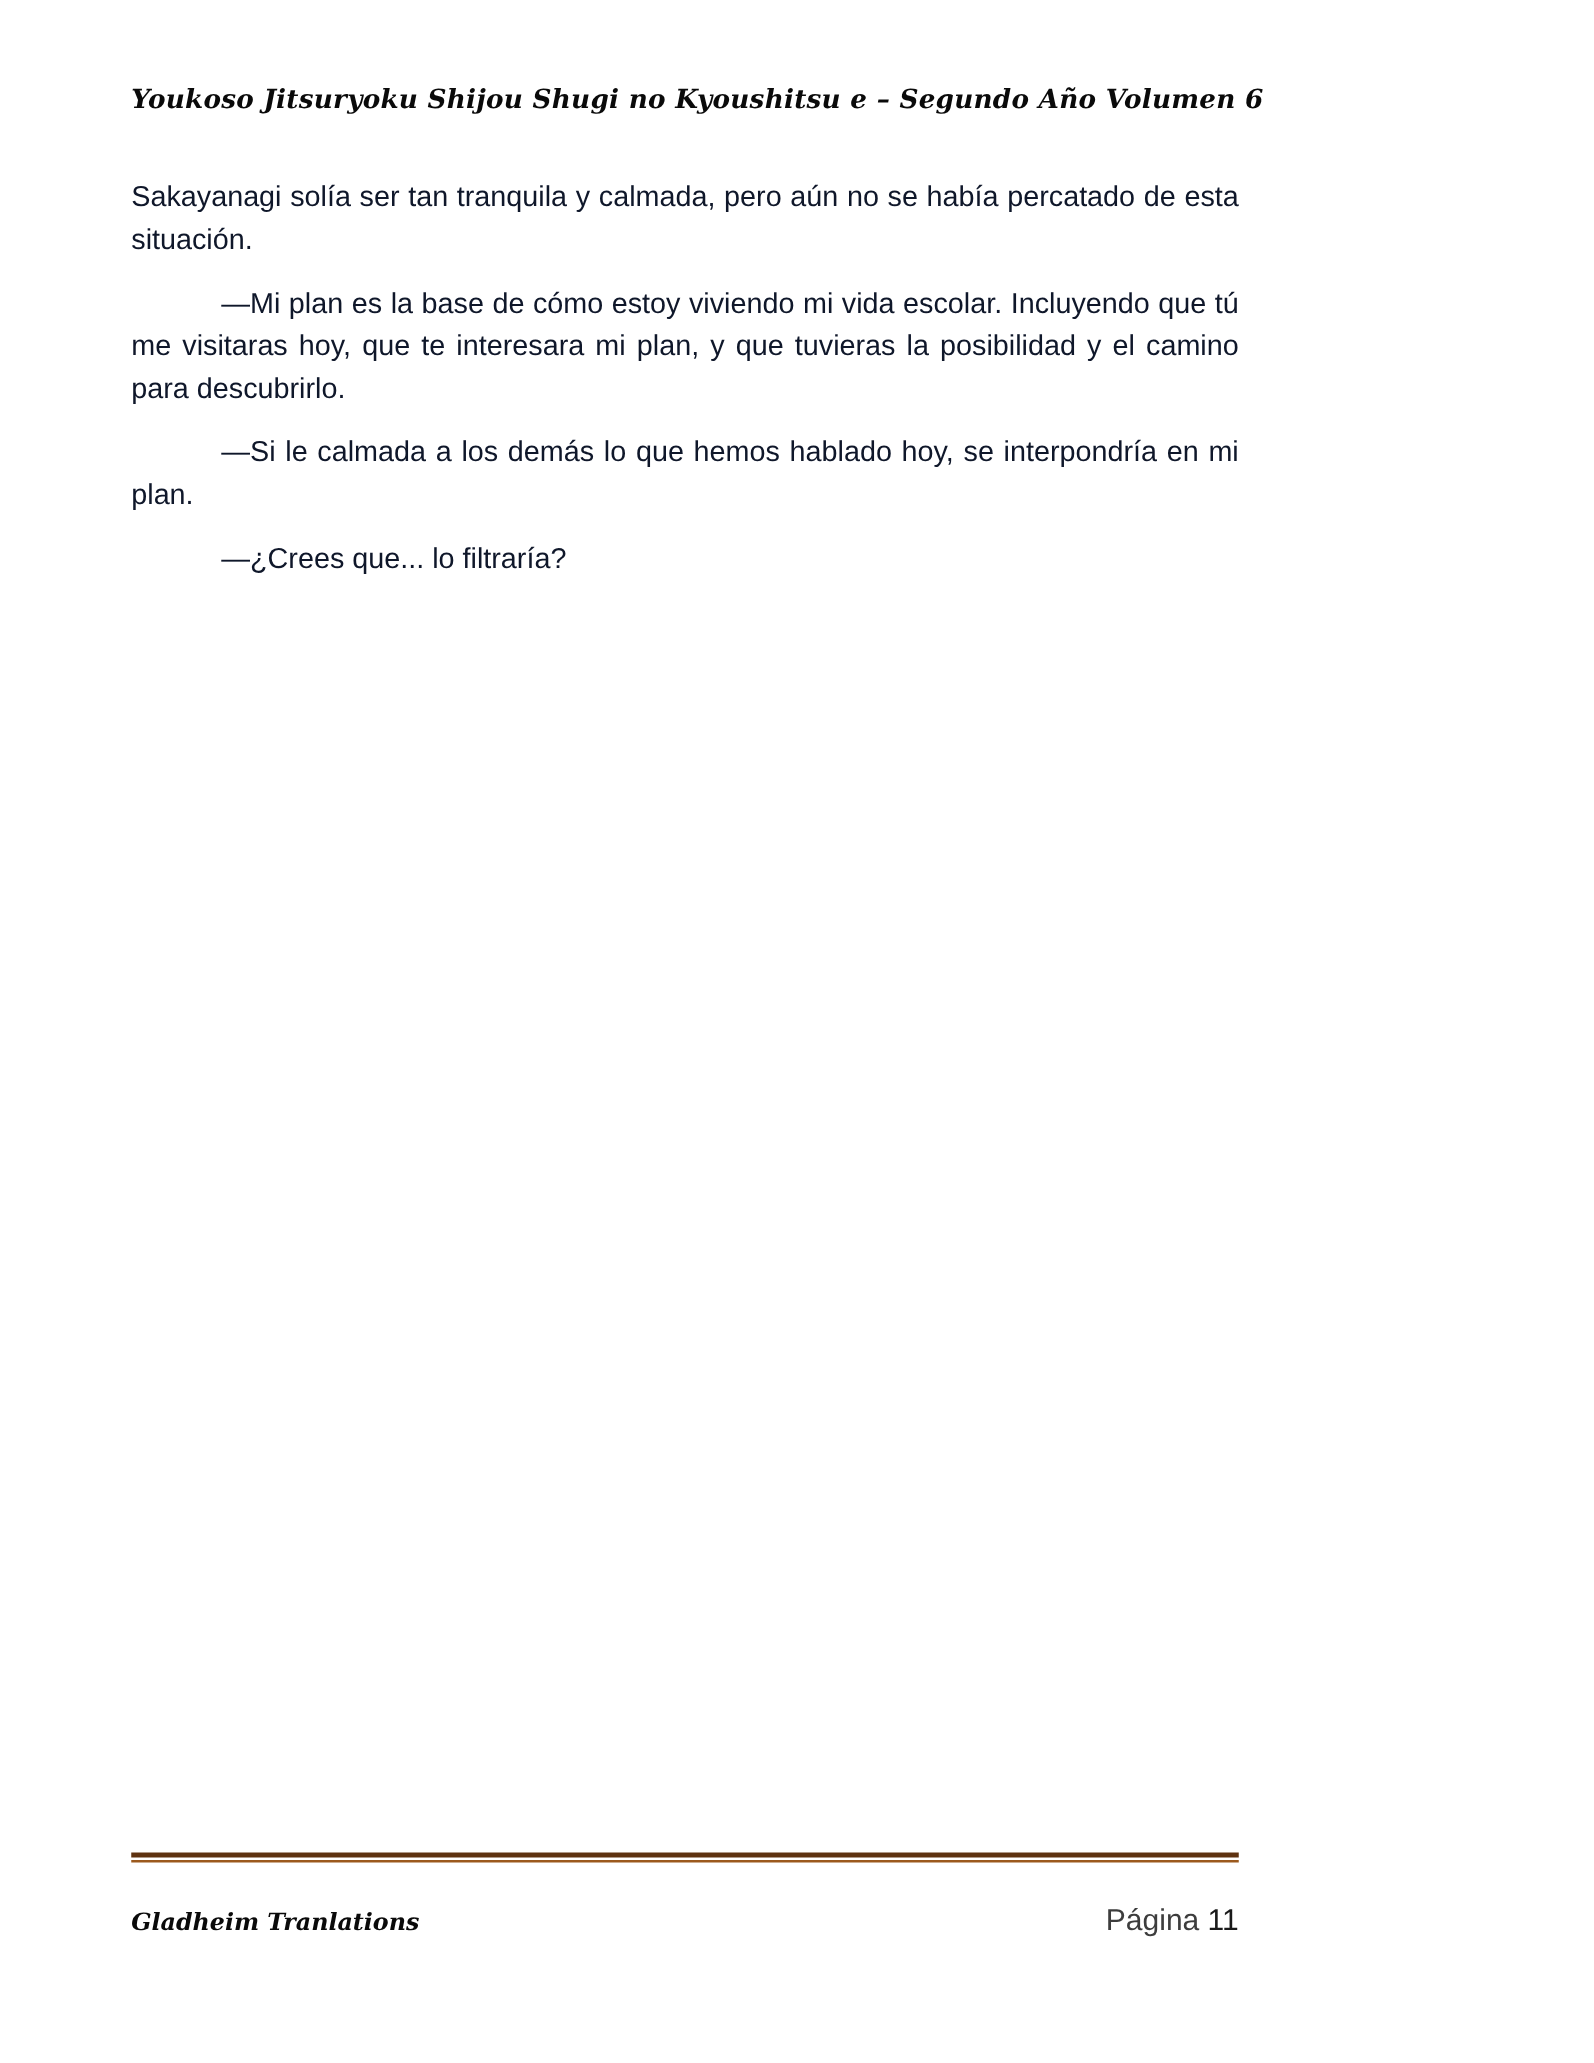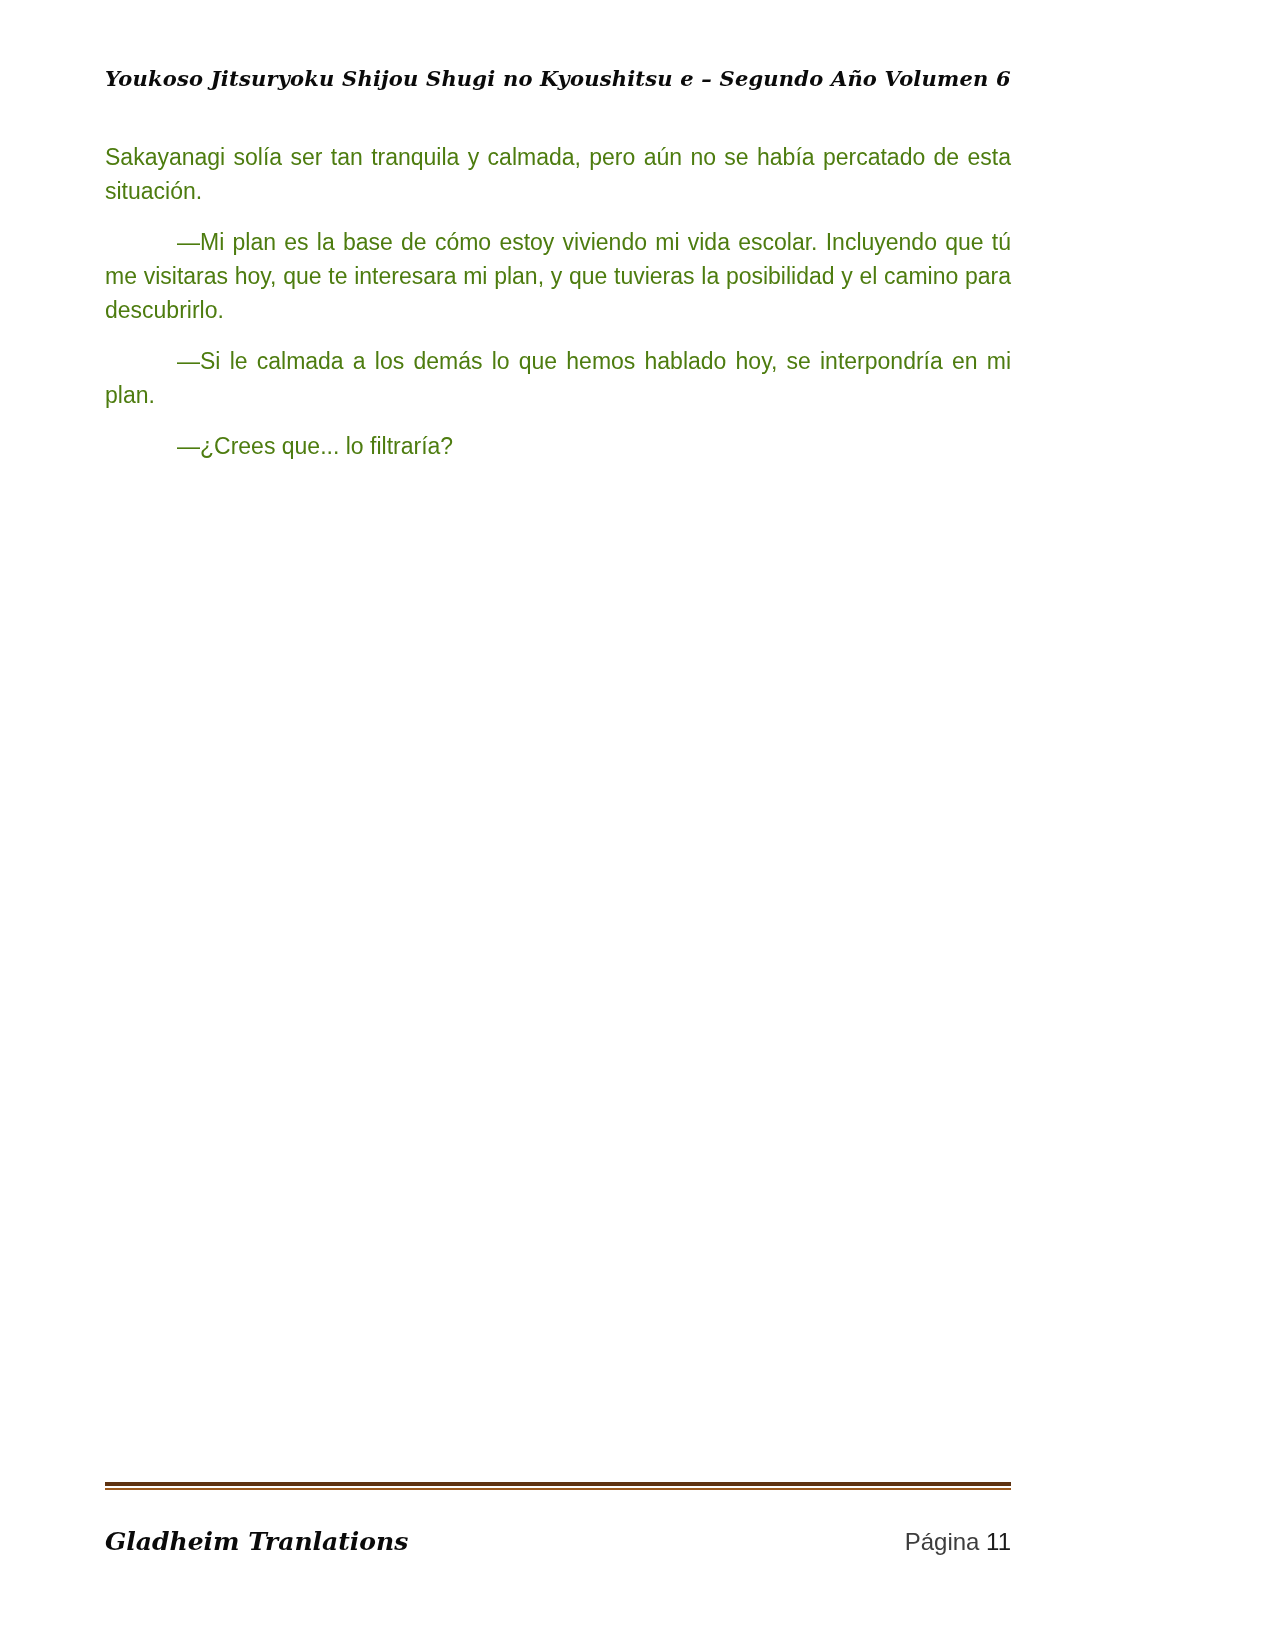--- a/index.html
+++ b/index.html
@@ -8,21 +8,20 @@
     background: #ffffff;
   }
   .page {
     position: relative;
     width: 1095px;
     height: 1650px;
     background: #ffffff;
     overflow: hidden;
     font-family: "Liberation Sans", sans-serif;
     color: #3d3d3d;
-    padding-left: 20px;
   }
 
   
   .header {
     position: absolute;
     top: 66px;
     left: 105px;
     right: 104px;
   }
   .header-title {
@@ -40,21 +39,21 @@
     position: absolute;
     top: 140px;
     left: 105px;
     right: 104px;
   }
   .content p {
     margin: 0 0 17px 0;
     font-size: 23px;
     line-height: 34px;
     text-align: justify;
-    color: #4d7c0f;
+    color: #0f172a;
   }
   .content p.indent {
     text-indent: 72px;
   }
 
   
   .footer {
     position: absolute;
     left: 105px;
     right: 104px;
@@ -68,21 +67,21 @@
   }
   .footer-row {
     display: flex;
     justify-content: space-between;
     align-items: baseline;
   }
   .footer-left {
     font-family: "DejaVu Serif", serif;
     font-style: italic;
     font-weight: bold;
-    font-size: 25px;
+    font-size: 19px;
     color: #0a0a0a;
     margin-top: 28px;
   }
   .footer-right {
     font-size: 24px;
     color: #3d3d3d;
   }
   .footer-right .page-number {
     color: #1a1a1a;
   }

